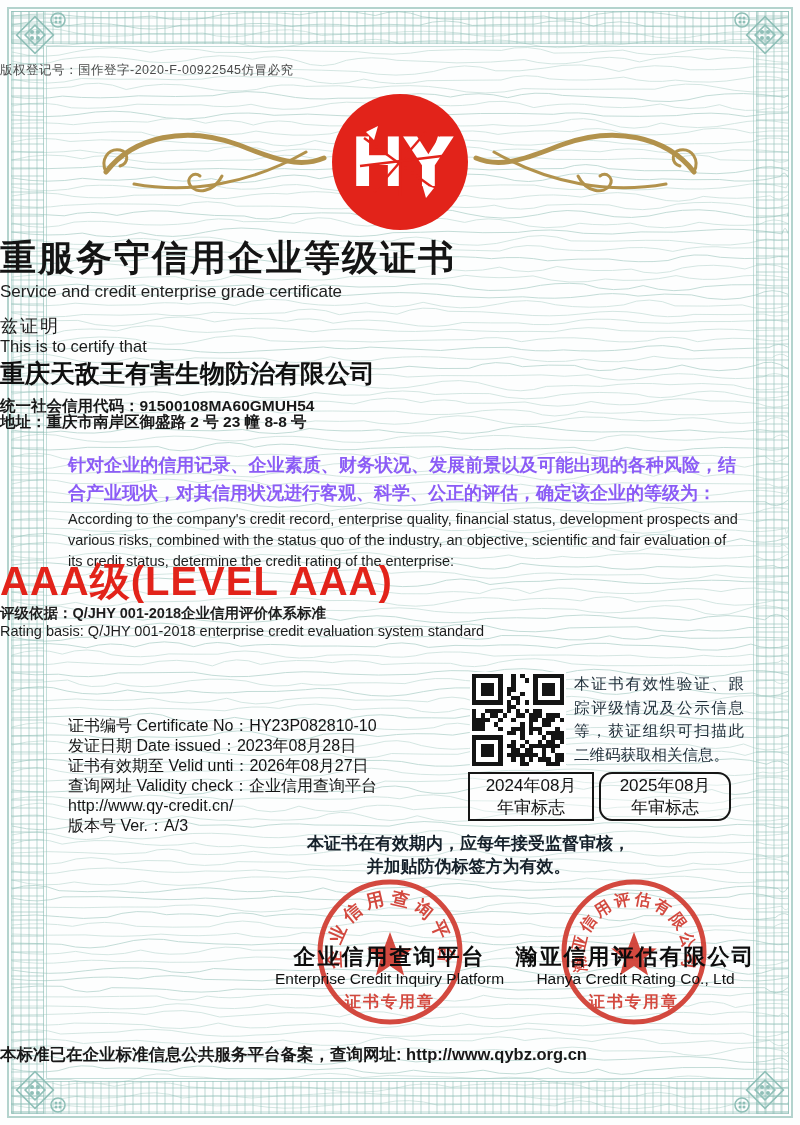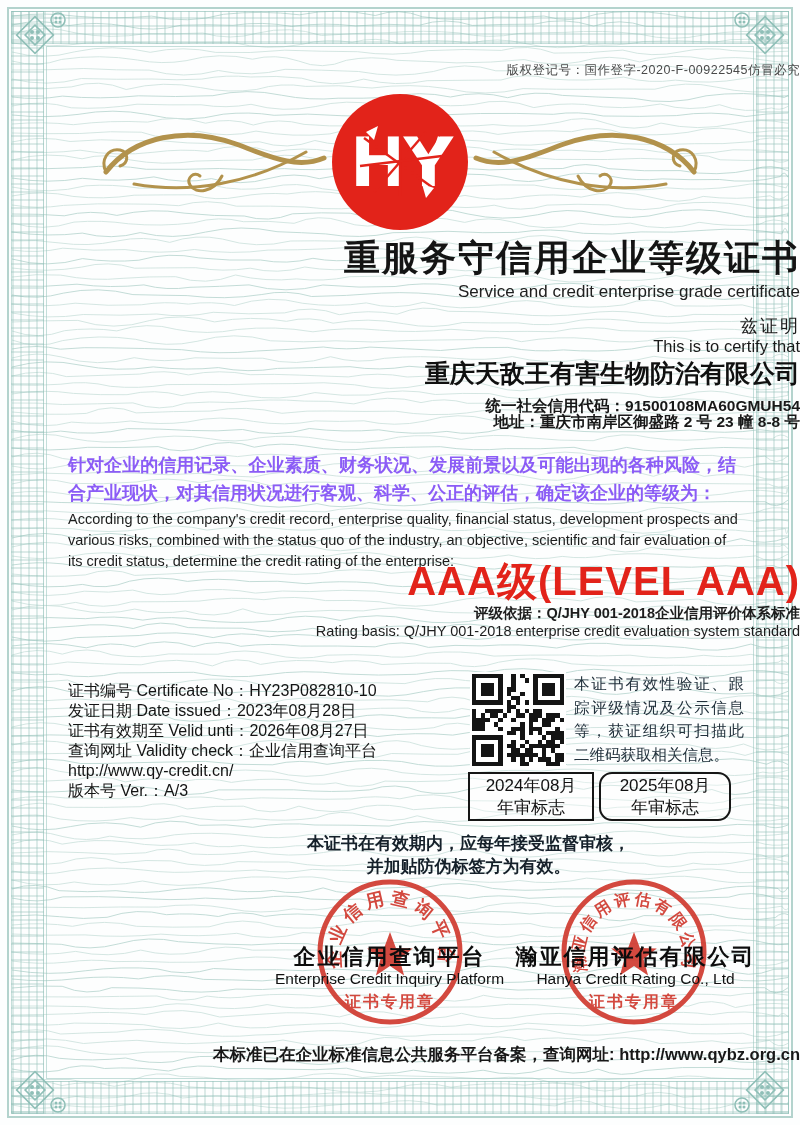--- a/index.html
+++ b/index.html
@@ -4,21 +4,21 @@
 <style>
   :root{
     --red:#e2231a; --seal-red:#d03a2f; --gold:#b2924c;
     --wave:#c9ded9; --border:#a9cdc7; --ink:#1c1c1c;
   }
   *{margin:0;padding:0;box-sizing:border-box;}
   html,body{background:#e9e9e9;}
   body{font-family:"Liberation Sans",sans-serif;color:var(--ink);}
   .page{position:relative;width:800px;height:1125px;margin:0 auto;background:#fdfefe;overflow:hidden;}
   .abs{position:absolute;}
-  .ctr{left:0;width:800px;text-align:right;padding-left:36px;}
+  .ctr{left:0;width:800px;text-align:left;}
   
   #waves{position:absolute;left:0;top:0;z-index:0;}
   
   .frame-line-outer{position:absolute;inset:7px;border:2px solid rgba(160,200,193,.8);z-index:1;pointer-events:none;}
   .frame-line-inner{position:absolute;inset:46px;border:1px solid rgba(150,195,188,.55);z-index:1;pointer-events:none;}
   .band{position:absolute;z-index:1;border:1px solid rgba(143,191,183,.5);
     background-image:
       repeating-linear-gradient(0deg, rgba(143,191,183,.30) 0 2px, rgba(255,255,255,0) 2px 8px),
       repeating-linear-gradient(90deg, rgba(143,191,183,.30) 0 2px, rgba(255,255,255,0) 2px 8px);}
   .band.top{left:11px;right:11px;top:11px;height:33px;}
@@ -40,21 +40,21 @@
   .certify-zh{top:314px;font-size:18px;color:#1a1a1a;letter-spacing:2px;z-index:2;}
   .certify-en{top:337px;font-size:16.5px;color:#1a1a1a;z-index:2;}
   .company{top:357px;font-size:25px;font-weight:bold;color:#101010;z-index:2;}
   .code{top:396px;font-size:15.5px;font-weight:bold;color:#181818;z-index:2;}
   .addr{top:412px;font-size:15.5px;font-weight:bold;color:#181818;z-index:2;}
   .eval-zh{left:68px;top:452px;width:668px;font-size:18px;font-weight:bold;line-height:1.55;color:#8b5cf6;text-align:justify;z-index:2;}
   .eval-en{left:68px;top:509px;width:674px;font-size:14.5px;line-height:1.45;color:#1d1d1d;z-index:2;}
   .level{top:554px;font-size:40px;font-weight:bold;color:var(--red);letter-spacing:1px;z-index:2;}
   .basis-zh{top:604px;font-size:14.5px;font-weight:bold;color:#1d1d1d;z-index:2;}
   .basis-en{top:623px;font-size:14.5px;color:#1d1d1d;z-index:2;}
-  .details{left:68px;top:681px;width:400px;font-size:16px;line-height:20px;color:#141414;z-index:2;}
+  .details{left:68px;top:716px;width:400px;font-size:16px;line-height:20px;color:#141414;z-index:2;}
   .details div{white-space:nowrap;}
   .qrbox{left:470px;top:672px;width:96px;height:96px;background:#fff;padding:2px;z-index:2;}
   .qrnote{left:574px;top:672px;width:170px;font-size:15.5px;line-height:23.5px;color:#22313c;text-align:justify;z-index:2;}
   .badge{top:772px;height:49px;border:2px solid #161616;background:rgba(255,255,255,.35);
          display:flex;flex-direction:column;justify-content:center;align-items:center;
          font-size:17px;line-height:22px;color:#111;z-index:2;}
   .badge.b0{left:468px;width:126px;}
   .badge.b1{left:599px;width:132px;border-radius:13px;}
   .sup-note{left:200px;top:832px;width:537px;text-align:center;font-size:17px;font-weight:bold;line-height:23px;color:#15202a;z-index:2;}
   .seal{position:absolute;top:876px;width:152px;height:152px;z-index:3;opacity:.92;}

